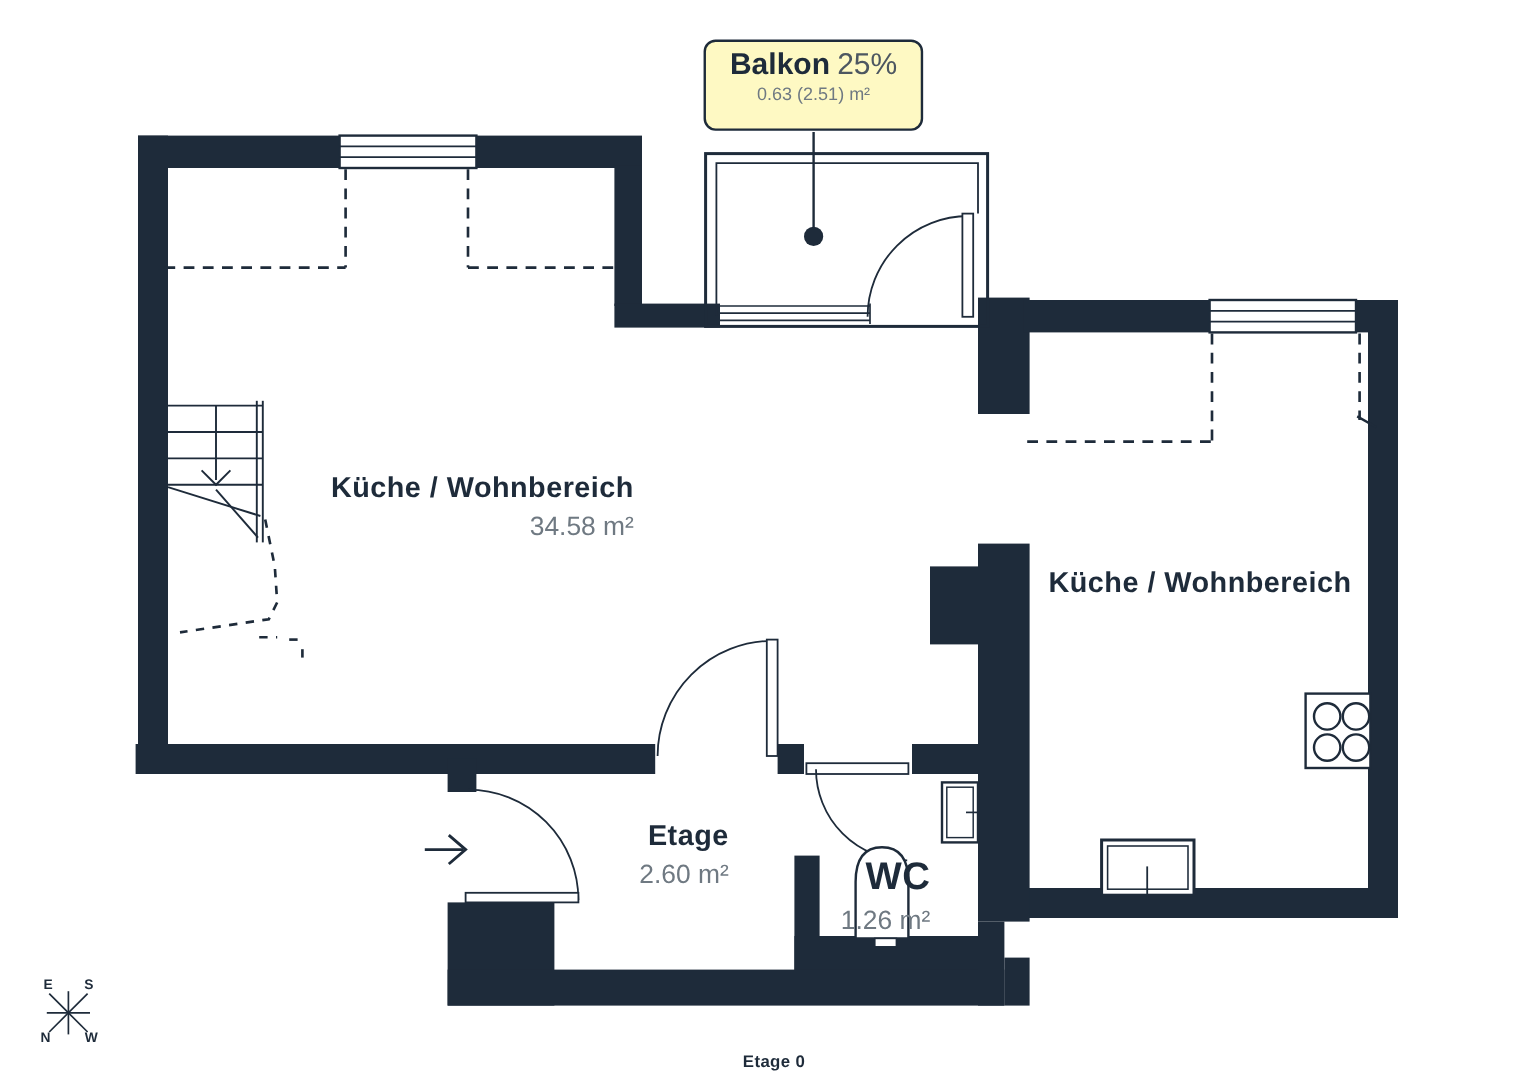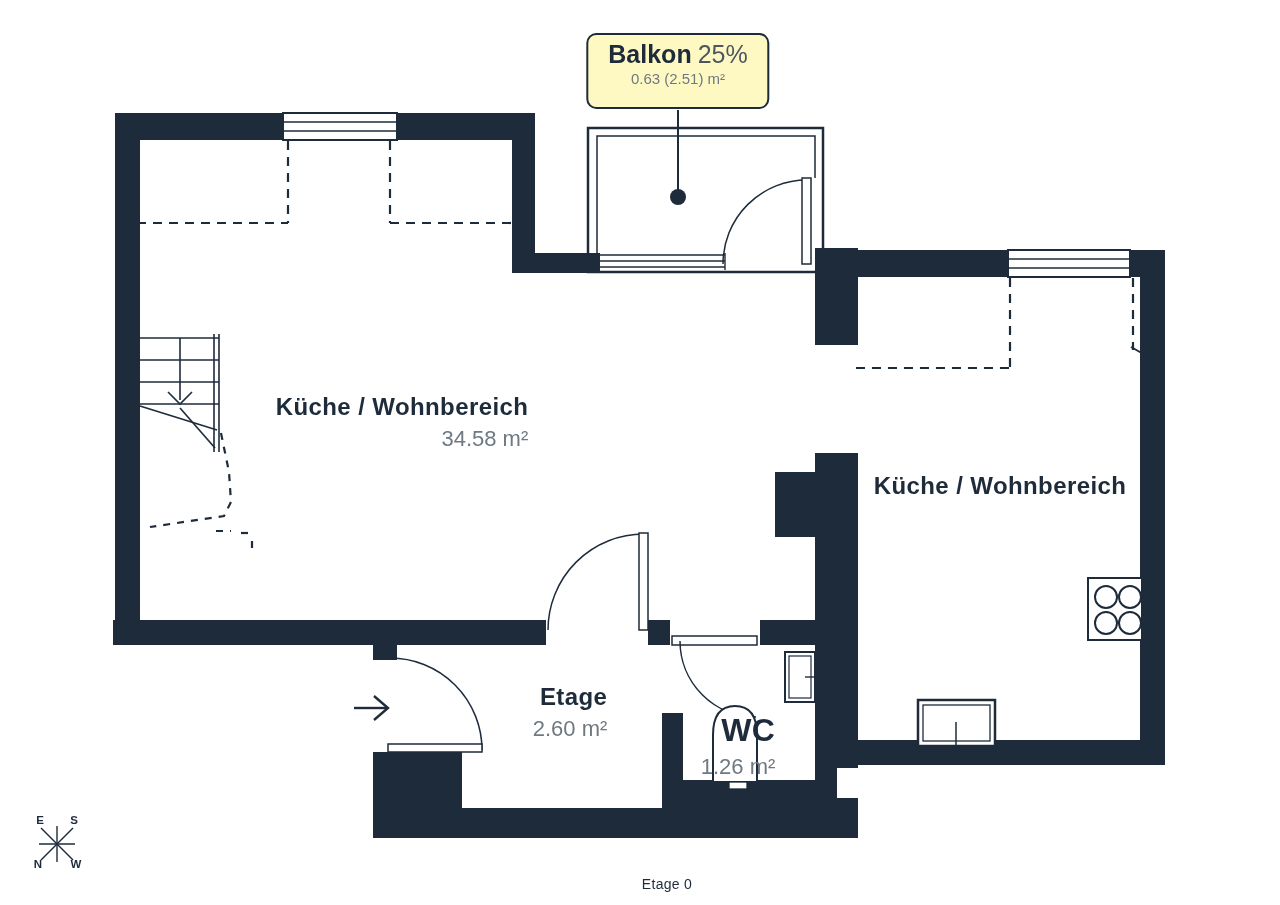--- a/index.html
+++ b/index.html
@@ -14,22 +14,22 @@
   .room-label.wc .room-name { font-size:32px; }
   .callout {
     position:absolute; left:678px; top:33px; transform:translateX(-50%);
     border:2.5px solid #1e2b3a; border-radius:10px; background:#fef9c3;
     padding:5px 20px 20px; text-align:center; z-index:3;
   }
   .callout-title { font-size:25px; font-weight:bold; color:#1e2b3a; white-space:nowrap; }
   .callout-title .pct { font-weight:normal; color:#4d5761; margin-left:6px; }
   .callout-area { font-size:15px; color:#6f7982; margin-top:1px; white-space:nowrap; }
   .etage {
-    position:absolute; left:667px; bottom:13px; transform:translateX(-50%);
-    font-weight:normal; font-size:14px; color:#1e2b3a; letter-spacing:.3px;text-align:center;
+    position:absolute; left:645px; bottom:13px; transform:translateX(-50%);
+    font-weight:bold; font-size:14px; color:#1e2b3a; letter-spacing:.3px;text-align:center;
   }
 </style>
 </head>
 <body>
 
 <div class="plan">
 
   <svg class="draw" width="1280" height="905" viewBox="0 0 1280 905">
 
     <g fill="#1e2b3a" stroke="none">

